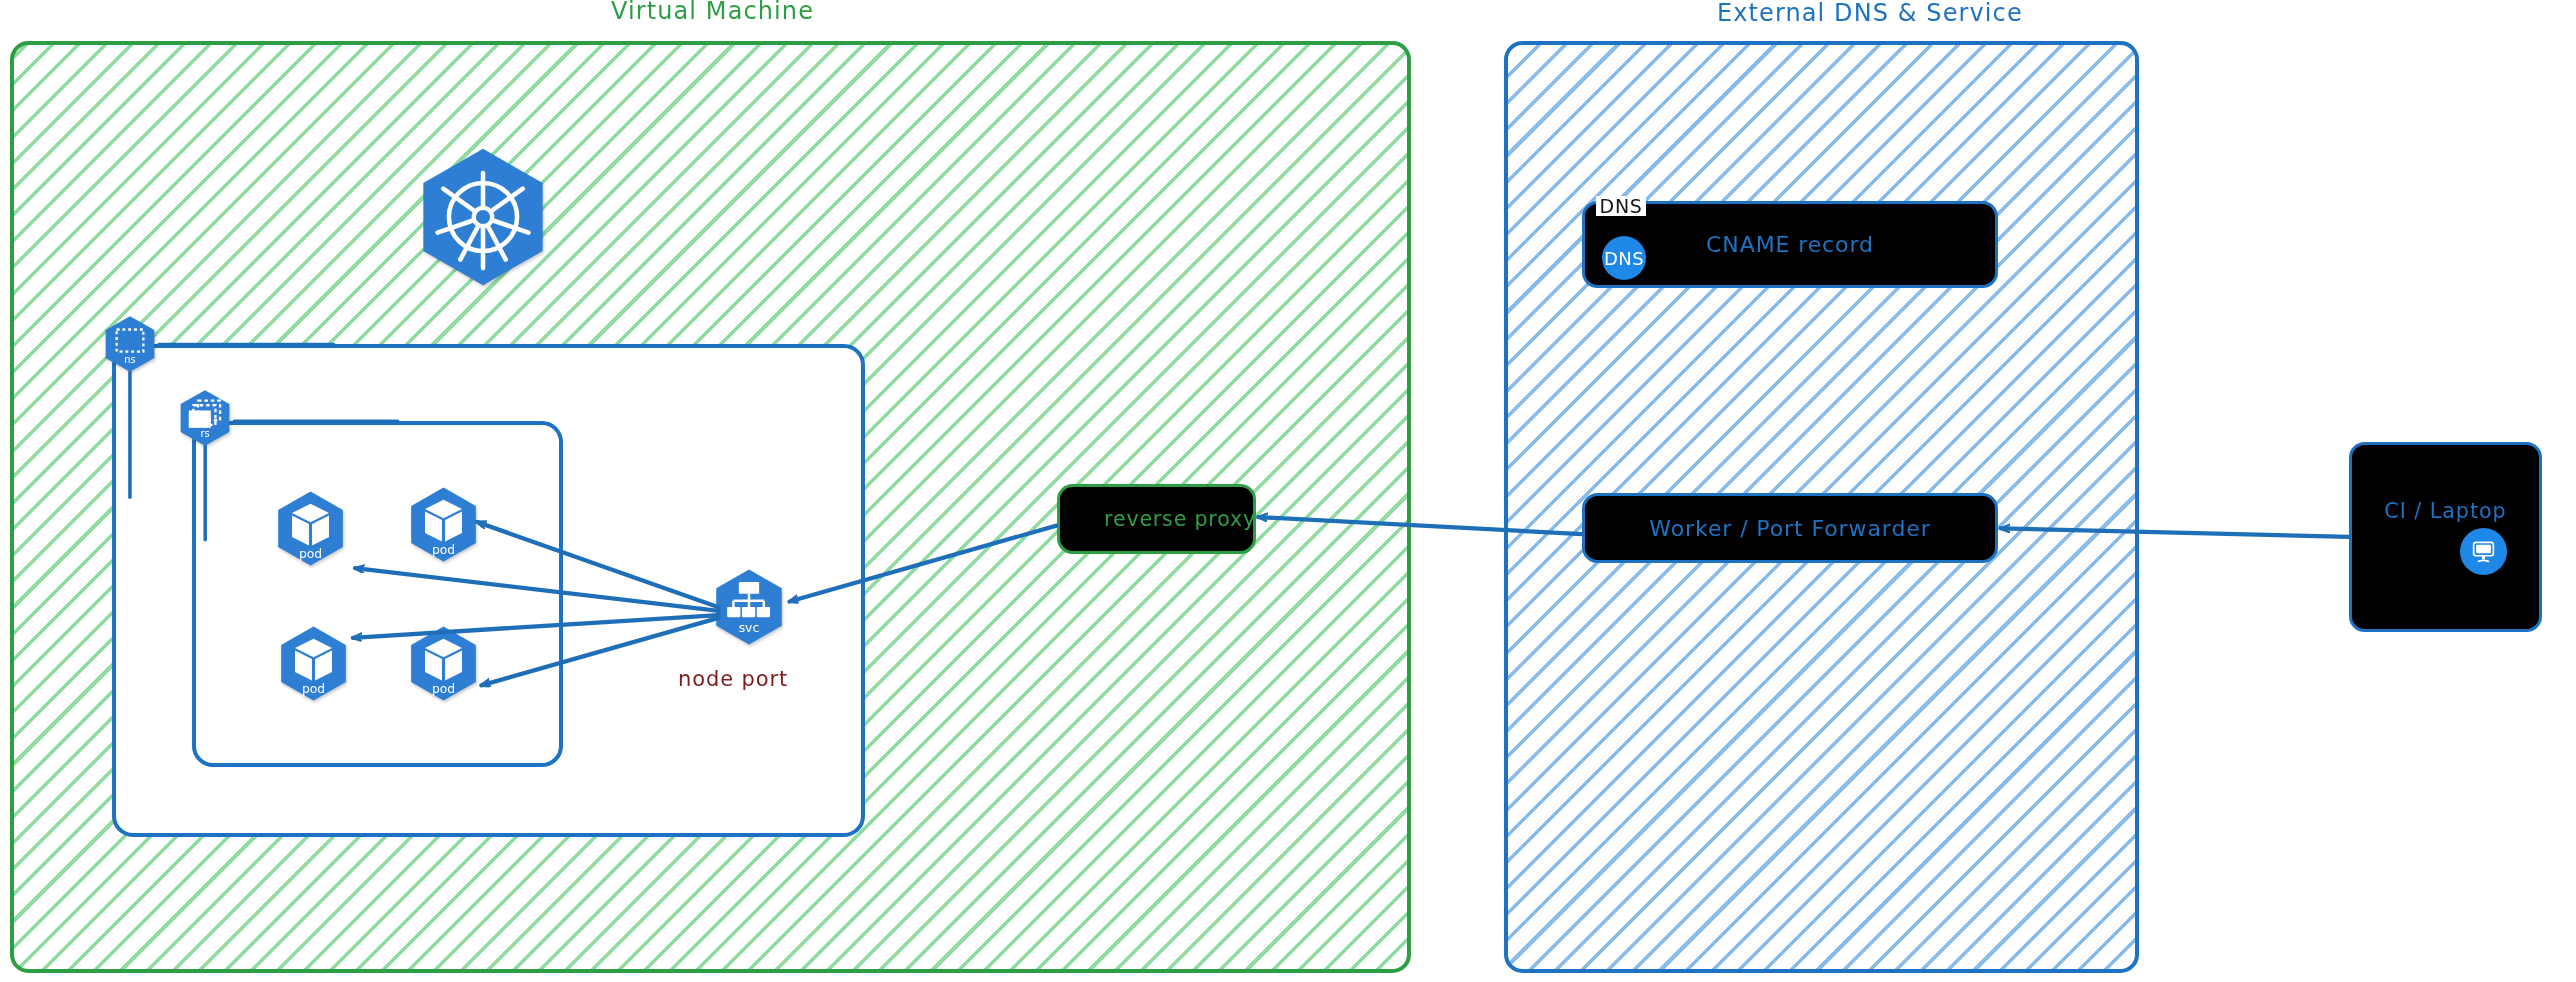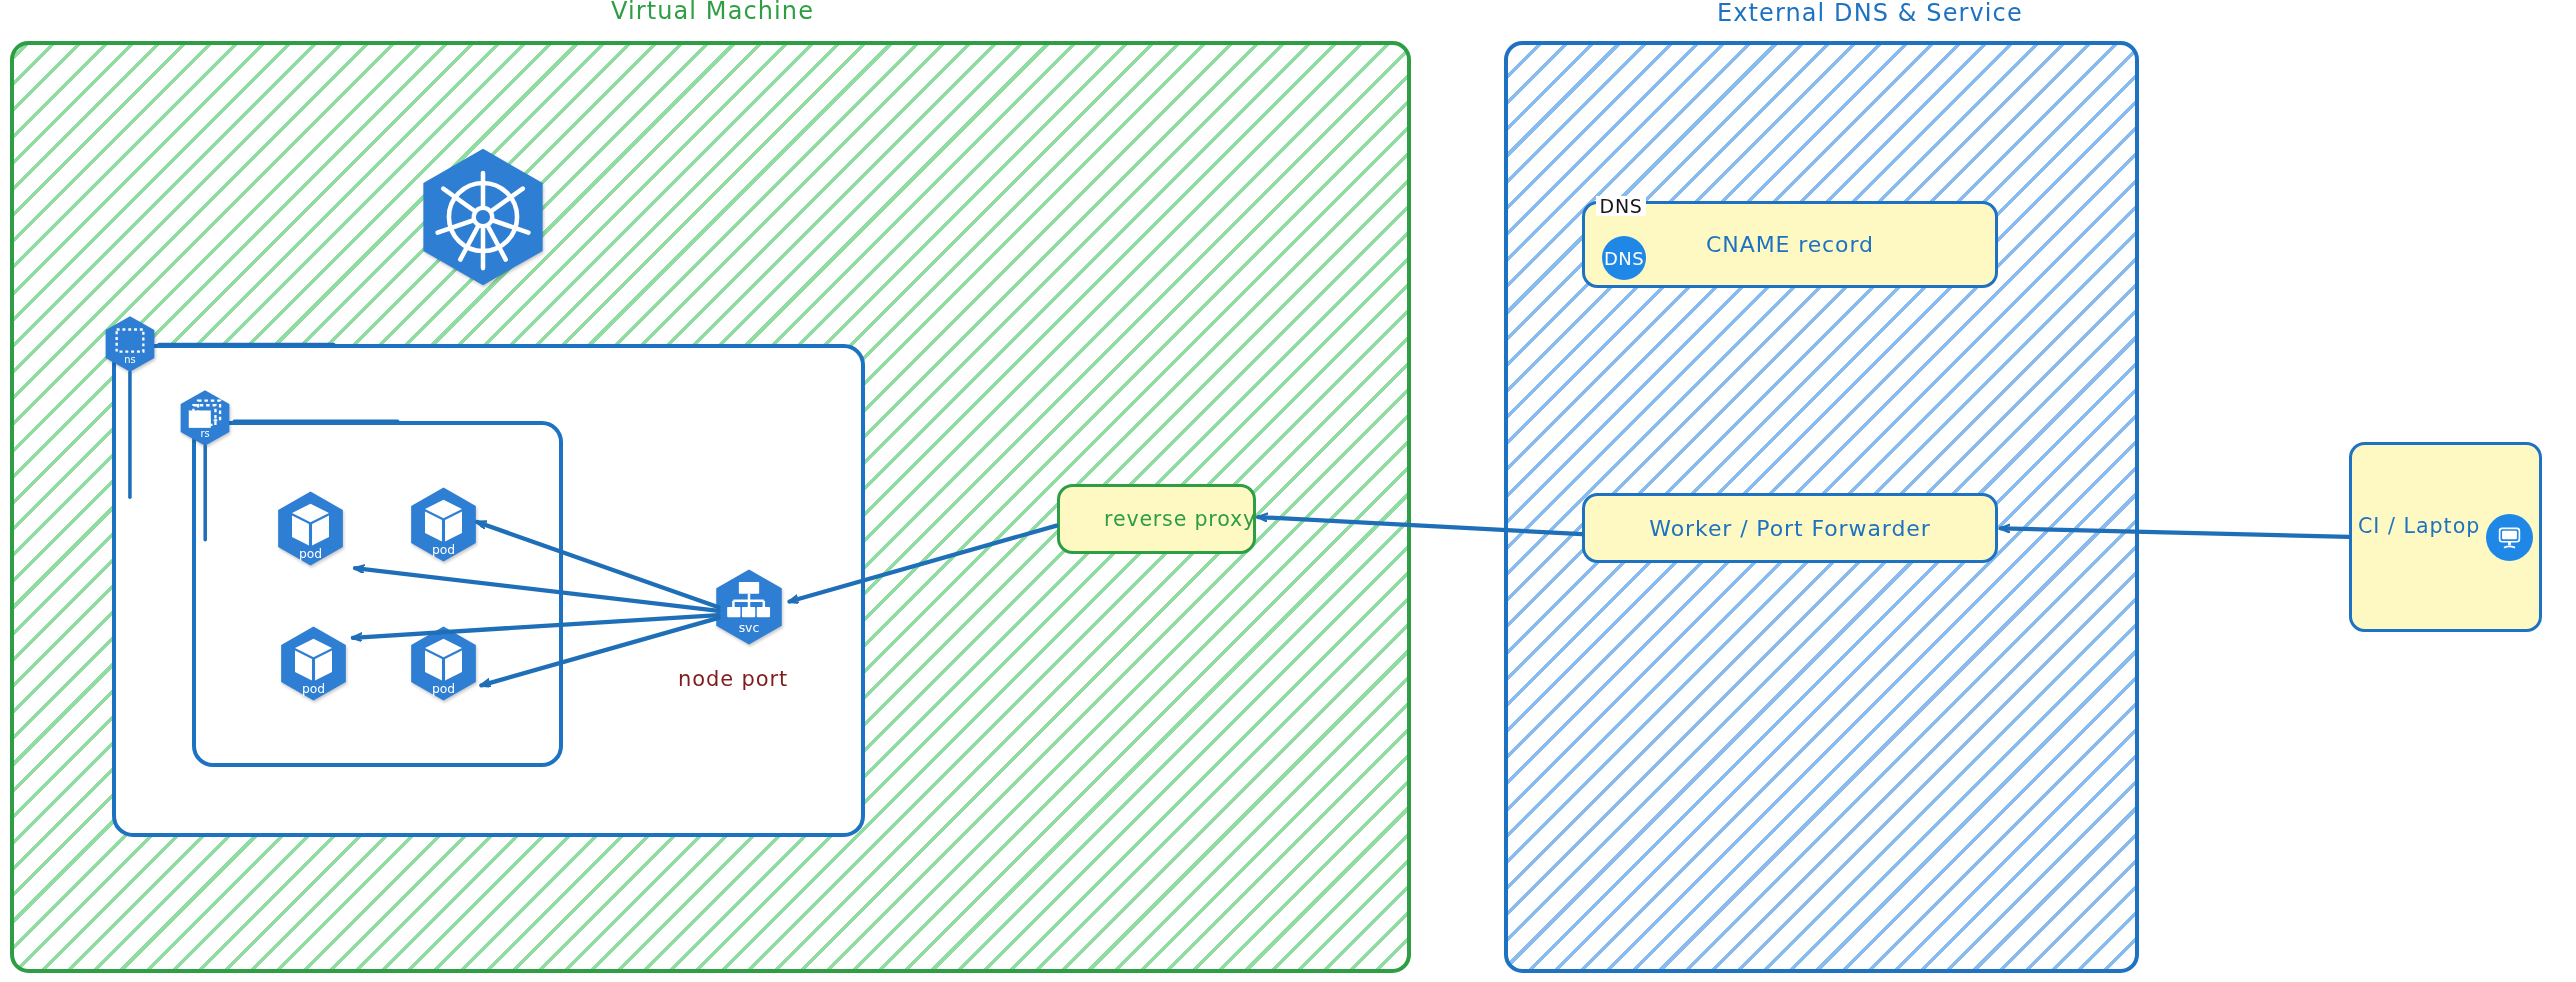--- a/index.html
+++ b/index.html
@@ -51,21 +51,21 @@
     border:4.3px solid #1d72c2;border-radius:21px;background:#ffffff;
   }
   .rs-box{
     position:absolute;left:192px;top:421px;width:371px;height:346px;
     box-sizing:border-box;
     border:4.3px solid #1d72c2;border-radius:21px;background:#ffffff;
   }
 
   
   .nodebox{
-    position:absolute;box-sizing:border-box;background:#fef9c3;
+    position:absolute;box-sizing:border-box;background:#000000;
     display:flex;align-items:center;justify-content:center;
     text-align:center;white-space:nowrap;
   }
   .nodebox.blue{border:3.6px solid #1d72c2;border-radius:15.6px;color:#1d72c2;}
   .nodebox.green{border:3.6px solid #2e9e45;border-radius:15.6px;color:#2e9e45;}
 
   .box-dns{left:1582px;top:201px;width:416px;height:87px;}
   .box-worker{left:1582px;top:493px;width:416px;height:70px;}
   .box-proxy{left:1057px;top:484px;width:199px;height:70px;}
   .box-ci{left:2349px;top:442px;width:193px;height:190px;}
@@ -83,21 +83,21 @@
     font-size:19px;color:#17171c;letter-spacing:0.7px;
     background:#ffffff;padding:0 3.6px;line-height:20px;
   }
   .dns-badge{
     position:absolute;left:1602px;top:236px;width:44px;height:44px;
     border-radius:50%;background:#1f87e5;
     display:flex;align-items:center;justify-content:center;
     color:#ffffff;font-size:18px;letter-spacing:0.4px;
   }
 
-  .ci-stack{display:flex;flex-direction:row;align-items:flex-start;gap:5.7px;}
+  .ci-stack{display:flex;flex-direction:column;align-items:flex-end;gap:5.7px;}
   .ci-text{font-size:20.6px;color:#1d72c2;letter-spacing:1px;}
   .ci-icon{
     width:47px;height:47px;border-radius:50%;background:#1f87e5;
     display:flex;align-items:center;justify-content:center;
   }
 
   
   .k8s{
     position:absolute;
     display:flex;align-items:center;justify-content:center;

